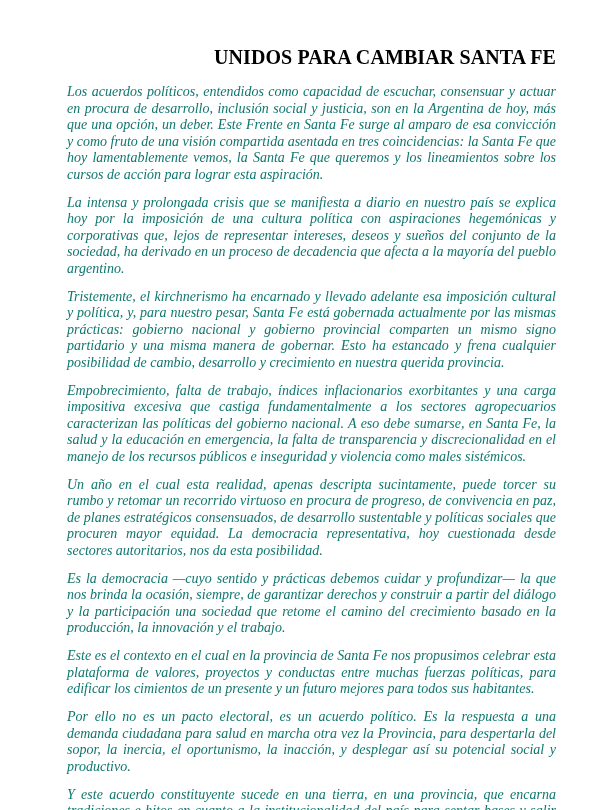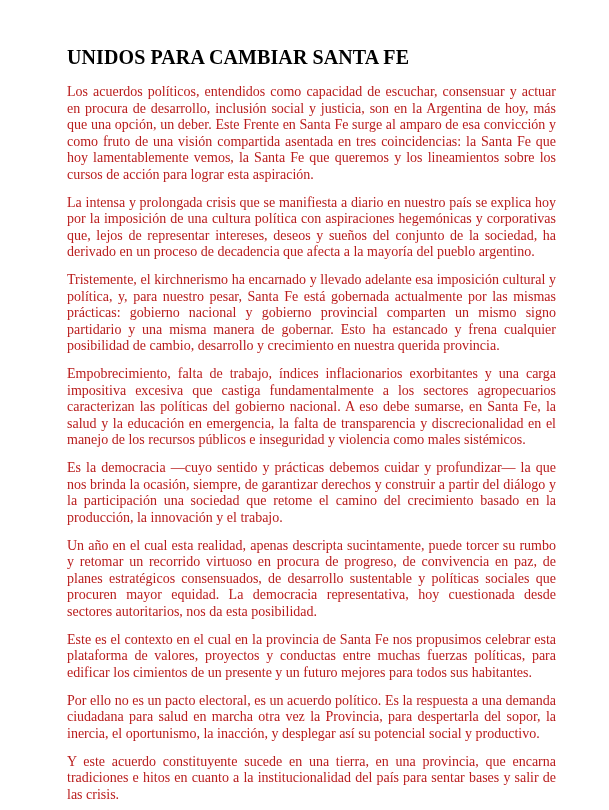--- a/index.html
+++ b/index.html
@@ -16,42 +16,43 @@
       color: #111111;
     }
     .page {
       position: absolute;
       left: 67px;
       top: 44px;
       width: 489px;
     }
     .title {
       margin: 0 0 14px 0;
-      text-align: left;
+      text-align: right;
       font-size: 20px;
       font-weight: bold;
       line-height: 26px;
       letter-spacing: 0.1px;
       color: #000000;
     }
     .para {
       margin: 0 0 11.5px 0;
       font-size: 14px;
       line-height: 16.5px;
       text-align: justify;
-      color: #b91c1c;
+      color: #0f766e;
+      font-style: italic;
     }
   </style>
 </head>
 <body>
 
 <div class="page">
   <h1 class="title">UNIDOS PARA CAMBIAR SANTA FE</h1>
   <p class="para">Los acuerdos políticos, entendidos como capacidad de escuchar, consensuar y actuar en procura de desarrollo, inclusión social y justicia, son en la Argentina de hoy, más que una opción, un deber. Este Frente en Santa Fe surge al amparo de esa convicción y como fruto de una visión compartida asentada en tres coincidencias: la Santa Fe que hoy lamentablemente vemos, la Santa Fe que queremos y los lineamientos sobre los cursos de acción para lograr esta aspiración.</p>
   <p class="para">La intensa y prolongada crisis que se manifiesta a diario en nuestro país se explica hoy por la imposición de una cultura política con aspiraciones hegemónicas y corporativas que, lejos de representar intereses, deseos y sueños del conjunto de la sociedad, ha derivado en un proceso de decadencia que afecta a la mayoría del pueblo argentino.</p>
   <p class="para">Tristemente, el kirchnerismo ha encarnado y llevado adelante esa imposición cultural y política, y, para nuestro pesar, Santa Fe está gobernada actualmente por las mismas prácticas: gobierno nacional y gobierno provincial comparten un mismo signo partidario y una misma manera de gobernar. Esto ha estancado y frena cualquier posibilidad de cambio, desarrollo y crecimiento en nuestra querida provincia.</p>
   <p class="para">Empobrecimiento, falta de trabajo, índices inflacionarios exorbitantes y una carga impositiva excesiva que castiga fundamentalmente a los sectores agropecuarios caracterizan las políticas del gobierno nacional. A eso debe sumarse, en Santa Fe, la salud y la educación en emergencia, la falta de transparencia y discrecionalidad en el manejo de los recursos públicos e inseguridad y violencia como males sistémicos.</p>
+  <p class="para">Un año en el cual esta realidad, apenas descripta sucintamente, puede torcer su rumbo y retomar un recorrido virtuoso en procura de progreso, de convivencia en paz, de planes estratégicos consensuados, de desarrollo sustentable y políticas sociales que procuren mayor equidad. La democracia representativa, hoy cuestionada desde sectores autoritarios, nos da esta posibilidad.</p>
   <p class="para">Es la democracia —cuyo sentido y prácticas debemos cuidar y profundizar— la que nos brinda la ocasión, siempre, de garantizar derechos y construir a partir del diálogo y la participación una sociedad que retome el camino del crecimiento basado en la producción, la innovación y el trabajo.</p>
-  <p class="para">Un año en el cual esta realidad, apenas descripta sucintamente, puede torcer su rumbo y retomar un recorrido virtuoso en procura de progreso, de convivencia en paz, de planes estratégicos consensuados, de desarrollo sustentable y políticas sociales que procuren mayor equidad. La democracia representativa, hoy cuestionada desde sectores autoritarios, nos da esta posibilidad.</p>
   <p class="para">Este es el contexto en el cual en la provincia de Santa Fe nos propusimos celebrar esta plataforma de valores, proyectos y conductas entre muchas fuerzas políticas, para edificar los cimientos de un presente y un futuro mejores para todos sus habitantes.</p>
   <p class="para">Por ello no es un pacto electoral, es un acuerdo político. Es la respuesta a una demanda ciudadana para salud en marcha otra vez la Provincia, para despertarla del sopor, la inercia, el oportunismo, la inacción, y desplegar así su potencial social y productivo.</p>
   <p class="para">Y este acuerdo constituyente sucede en una tierra, en una provincia, que encarna tradiciones e hitos en cuanto a la institucionalidad del país para sentar bases y salir de las crisis.</p>
 </div>
 
 </body></html>

